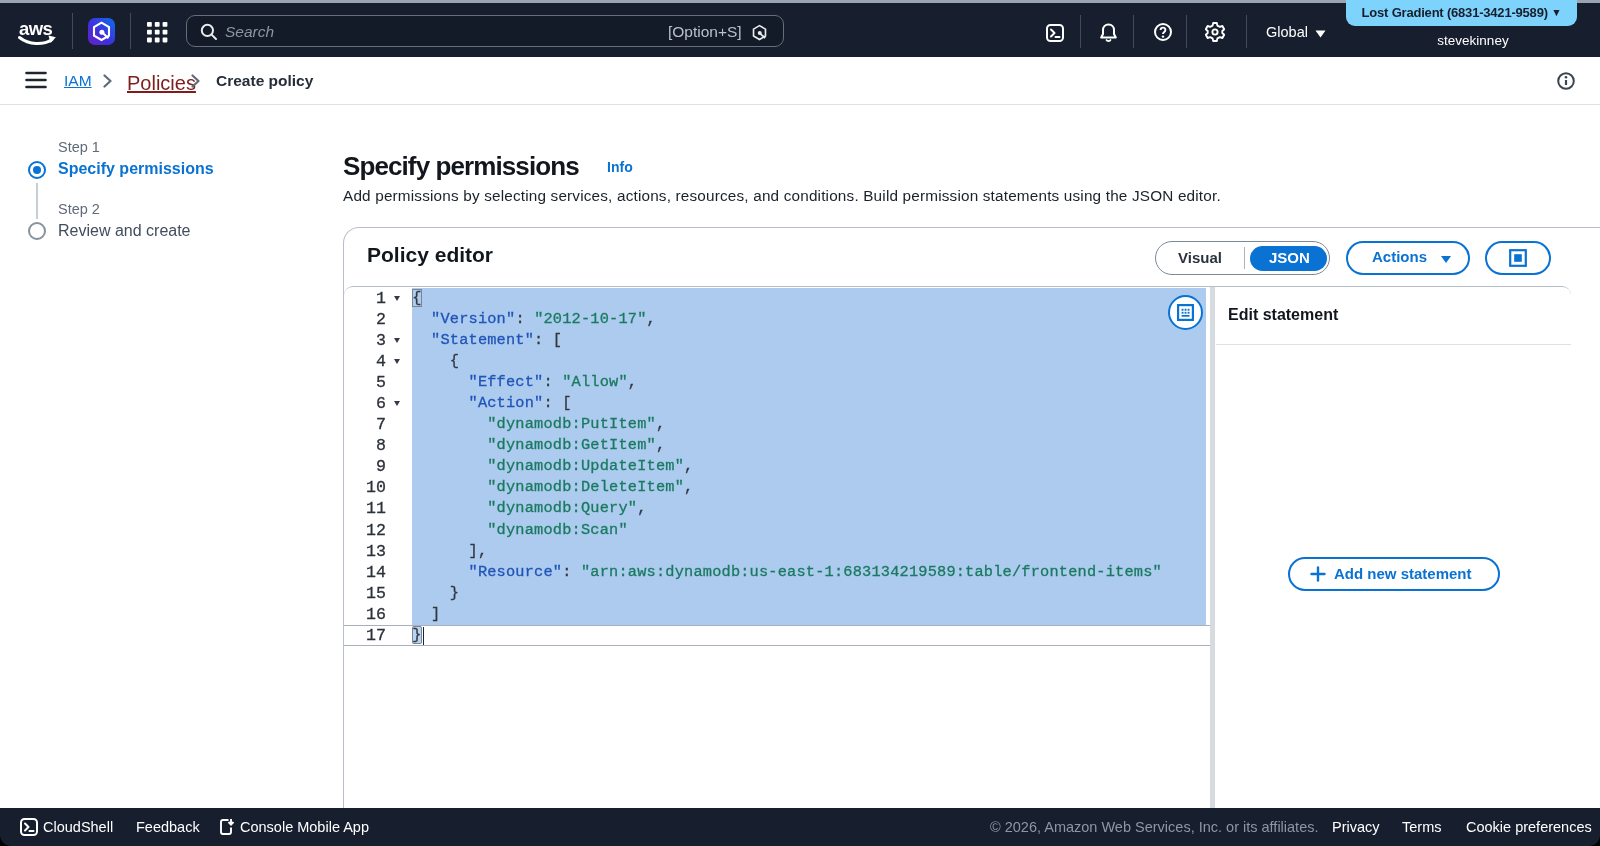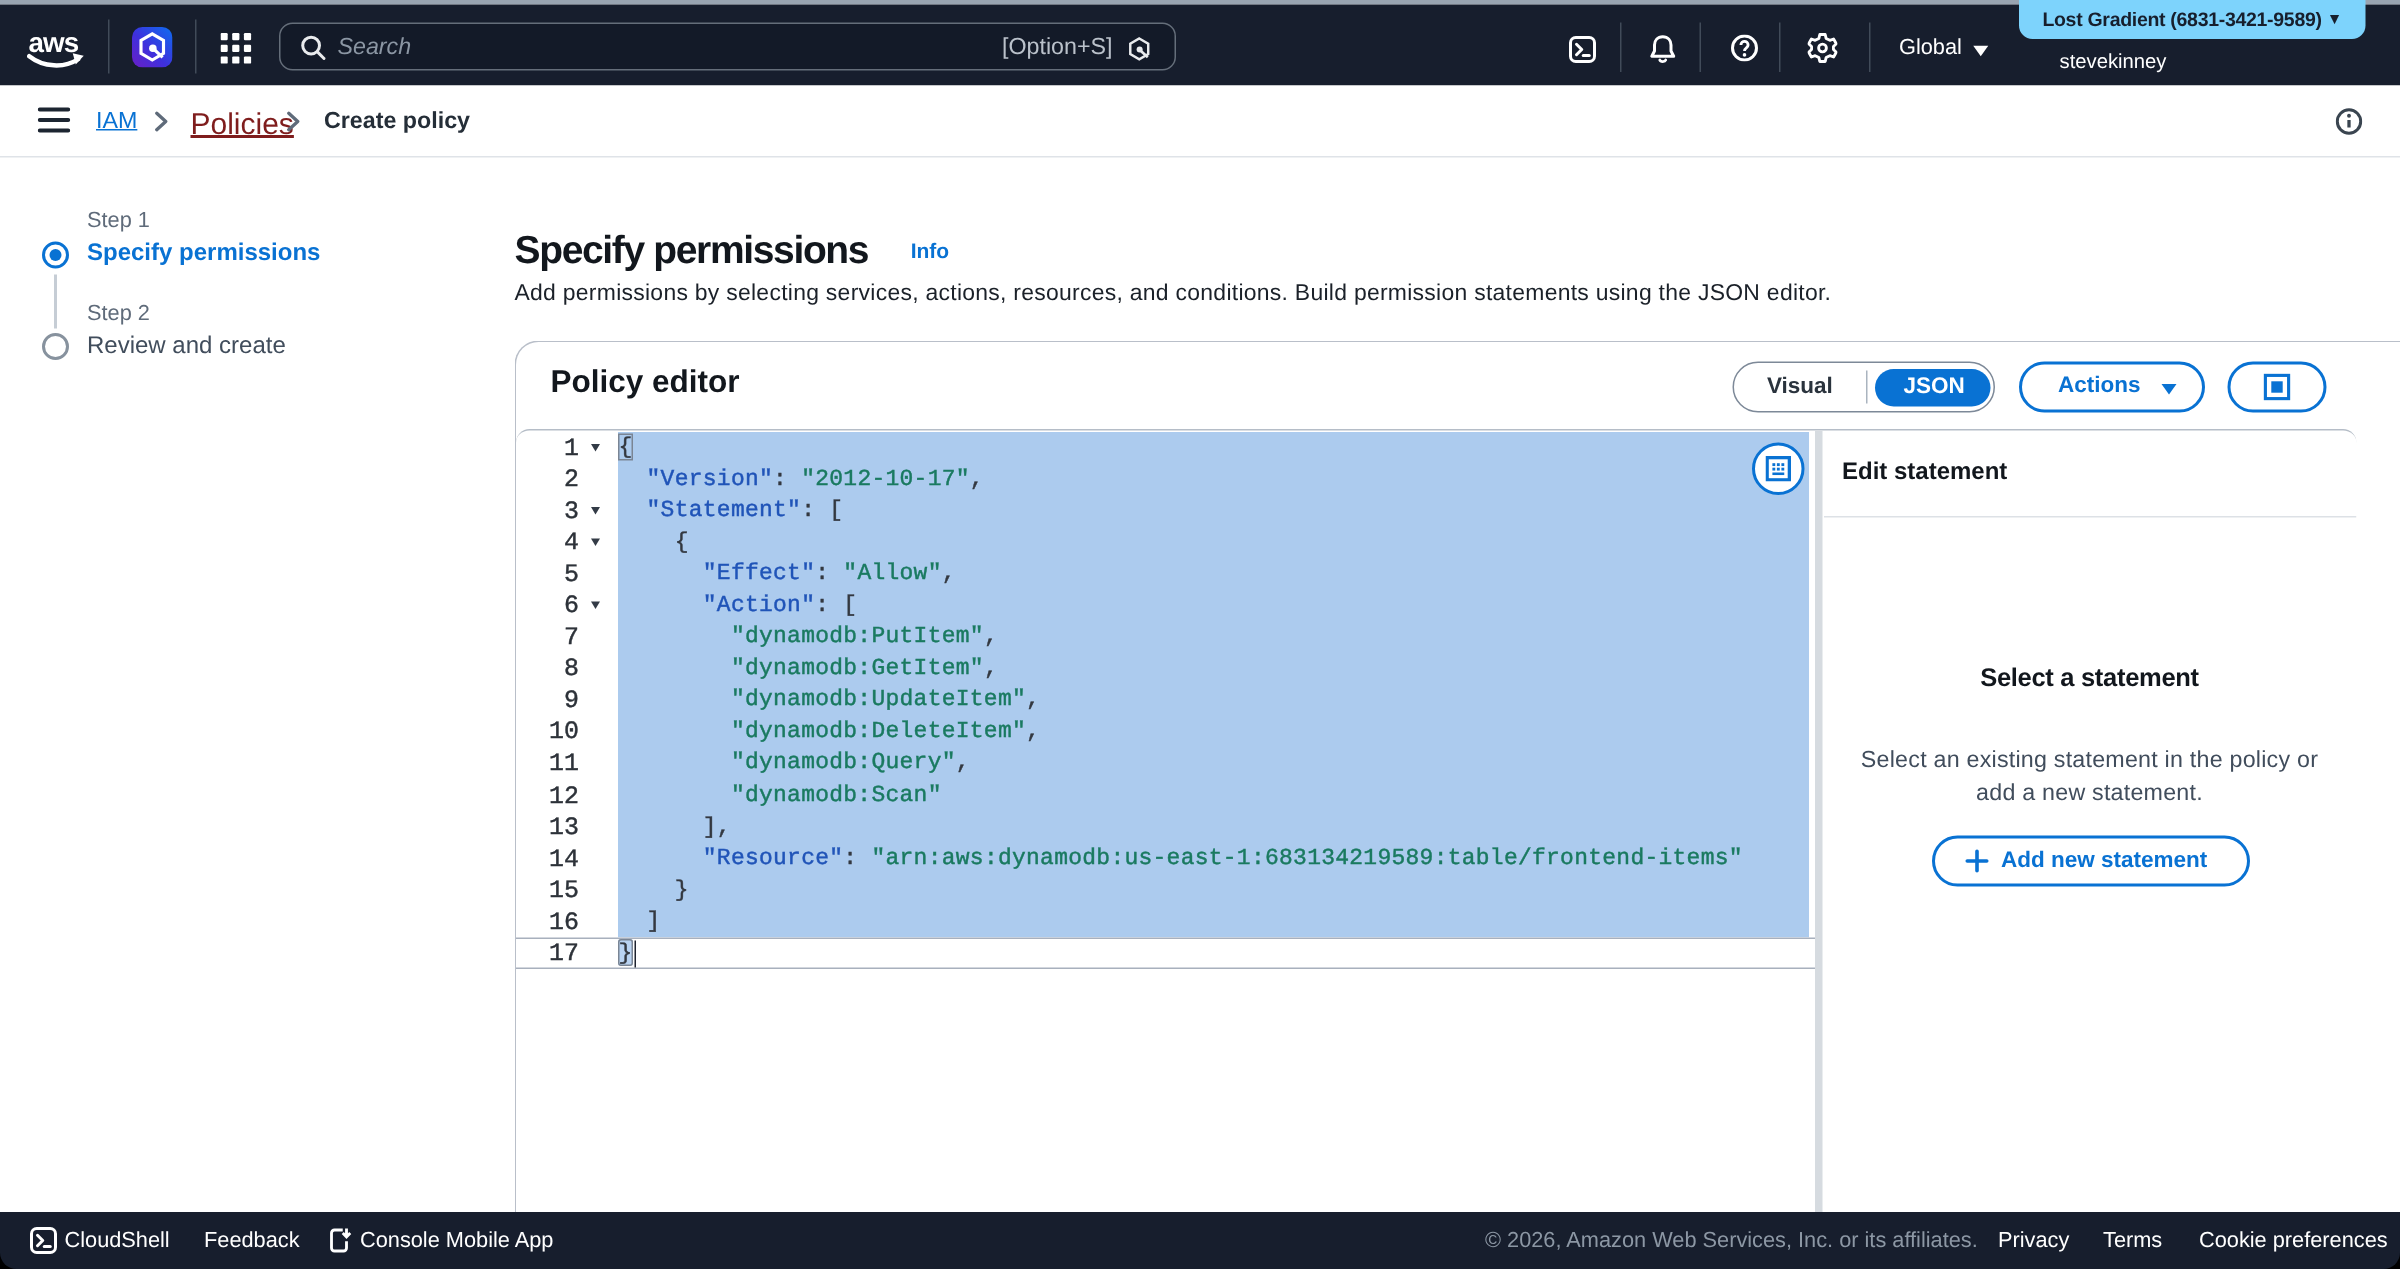--- a/index.html
+++ b/index.html
@@ -97,21 +97,21 @@
     <circle cx="10" cy="10" r="2.6" fill="none" stroke="#fff" stroke-width="1.9"></circle>
   </svg>
   <div class="vdiv" style="left:1246px;top:12px;height:33px"></div>
   <div class="abs" style="left:1266px;top:21px;font-size:14.5px;color:#fff">Global</div>
   <svg class="abs" style="left:1315px;top:27px" width="11" height="8" viewBox="0 0 11 8">
       <path d="M0.5 0.5 L10.5 0.5 L5.5 7.5 Z" fill="#fff"></path>
     </svg>
 
 </div>
 <div class="abs" style="left:1346px;top:0;width:231px;height:26px;background:#7dd3fc;border-radius:0 0 9px 9px;text-align:center;font-size:13px;font-weight:bold;color:#171f2d;line-height:25px;letter-spacing:-0.2px;z-index:5">Lost Gradient (6831-3421-9589) <span style="font-size:10.5px;position:relative;top:-1px">▼</span></div>
-<div class="abs" style="left:1373px;top:33px;width:200px;text-align:left;font-size:13.5px;color:#fff;z-index:5">stevekinney</div>
+<div class="abs" style="left:1373px;top:33px;width:200px;text-align:center;font-size:13.5px;color:#fff;z-index:5">stevekinney</div>
 <div id="crumbs">
   <svg class="abs" style="left:25px;top:14px" width="22" height="18" viewBox="0 0 22 18">
     <path d="M1.5 2 L20.5 2 M1.5 9 L20.5 9 M1.5 16 L20.5 16" stroke="#1c2531" stroke-width="2.6" stroke-linecap="round"></path>
   </svg>
   <div class="abs" style="left:64px;top:15px;font-size:15.5px;color:#0972d3;text-decoration:underline">IAM</div>
   <svg class="abs" style="left:103px;top:17px" width="9" height="14" viewBox="0 0 9 14">
       <path d="M1.5 1.5 L7.5 7 L1.5 12.5" fill="none" stroke="#5f6b7a" stroke-width="2.2" stroke-linecap="round" stroke-linejoin="round"></path>
     </svg>
   <div class="abs" style="left:127px;top:15px;font-size:20px;color:#7f1d1d;text-decoration:underline">Policies</div>
   <svg class="abs" style="left:191px;top:17px" width="9" height="14" viewBox="0 0 9 14">
@@ -217,22 +217,20 @@
         <rect x="4.6" y="7.8" width="1.9" height="1.9" fill="#0972d3"></rect>
           <rect x="7.6" y="7.8" width="1.9" height="1.9" fill="#0972d3"></rect>
           <rect x="10.6" y="7.8" width="1.9" height="1.9" fill="#0972d3"></rect>
         <rect x="4.6" y="11" width="7.9" height="1.7" fill="#0972d3"></rect>
       </svg>
 
       <div class="abs" style="left:866px;top:0;width:5px;height:522px;background:#d6dbe0"></div>
 
       <div class="abs" style="left:884px;top:19px;font-size:16px;font-weight:bold;color:#12171d">Edit statement</div>
       <div class="abs" style="left:872px;top:57px;width:355px;height:1px;background:#dde1e6"></div>
-      <div class="abs" style="left:871px;top:155px;width:356px;text-align:center;font-size:17px;font-weight:bold;color:#12171d;letter-spacing:-0.2px">Select a statement</div>
-      <div class="abs" style="left:871px;top:209px;width:356px;text-align:center;font-size:15.5px;color:#414d5c;line-height:22px;letter-spacing:0.15px">Select an existing statement in the policy or<br>add a new statement.</div>
       <div class="abs" style="left:944px;top:270px;width:212px;height:34px;border:2px solid #0972d3;border-radius:17px;background:#fff"></div>
       <svg class="abs" style="left:966px;top:279px" width="16" height="16" viewBox="0 0 16 16">
           <path d="M8 1.5 L8 14.5 M1.5 8 L14.5 8" stroke="#0972d3" stroke-width="2.4" stroke-linecap="round"></path>
         </svg>
       <div class="abs" style="left:990px;top:278px;font-size:15px;font-weight:bold;color:#0972d3">Add new statement</div>
     </div>
   </div>
 </div>
 <div id="footer">
     <div id="footerin">

